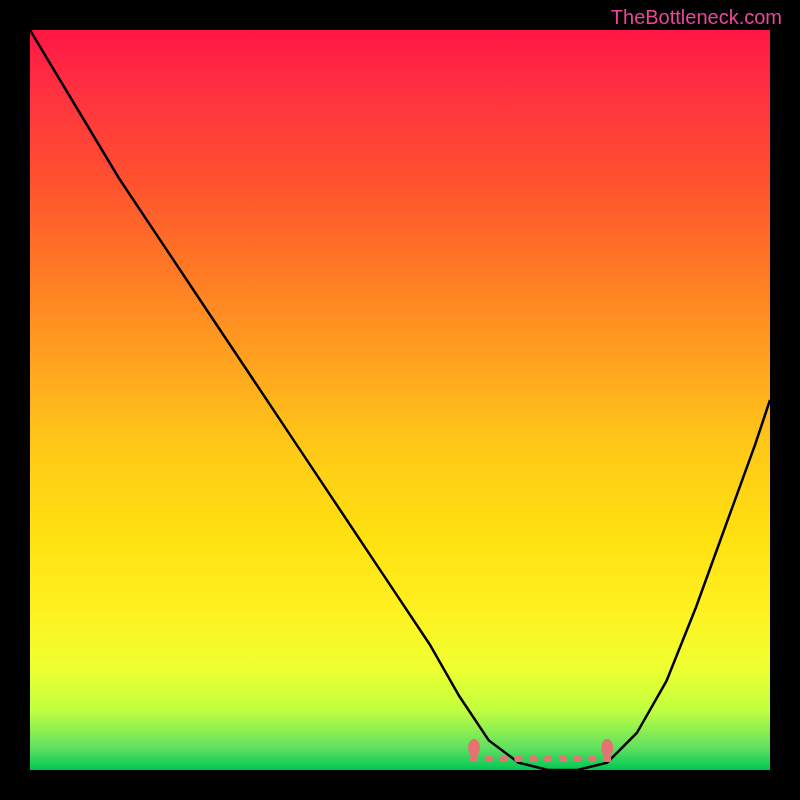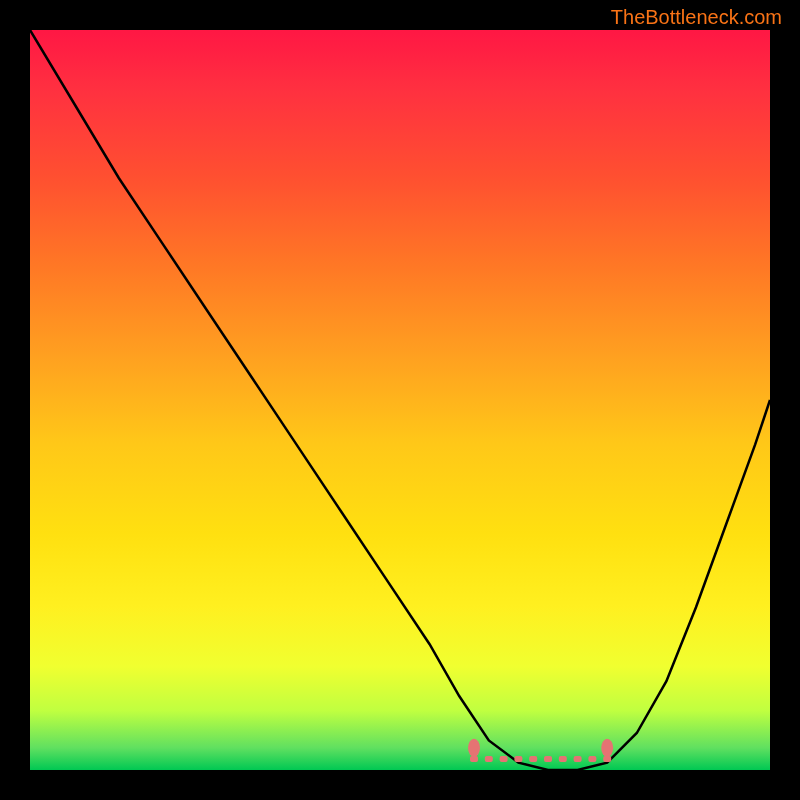--- a/index.html
+++ b/index.html
@@ -8,21 +8,21 @@
     background: #000;
     width: 800px;
     height: 800px;
     position: relative;
     font-family: Arial, sans-serif;
   }
   .watermark {
     position: absolute;
     top: 6px;
     right: 18px;
-    color: #f97316;
+    color: #ec4899;
     font-size: 20px;
     font-weight: 500;
     z-index: 10;
   }
   .chart-frame {
     position: absolute;
     top: 30px;
     left: 30px;
     width: 740px;
     height: 740px;

